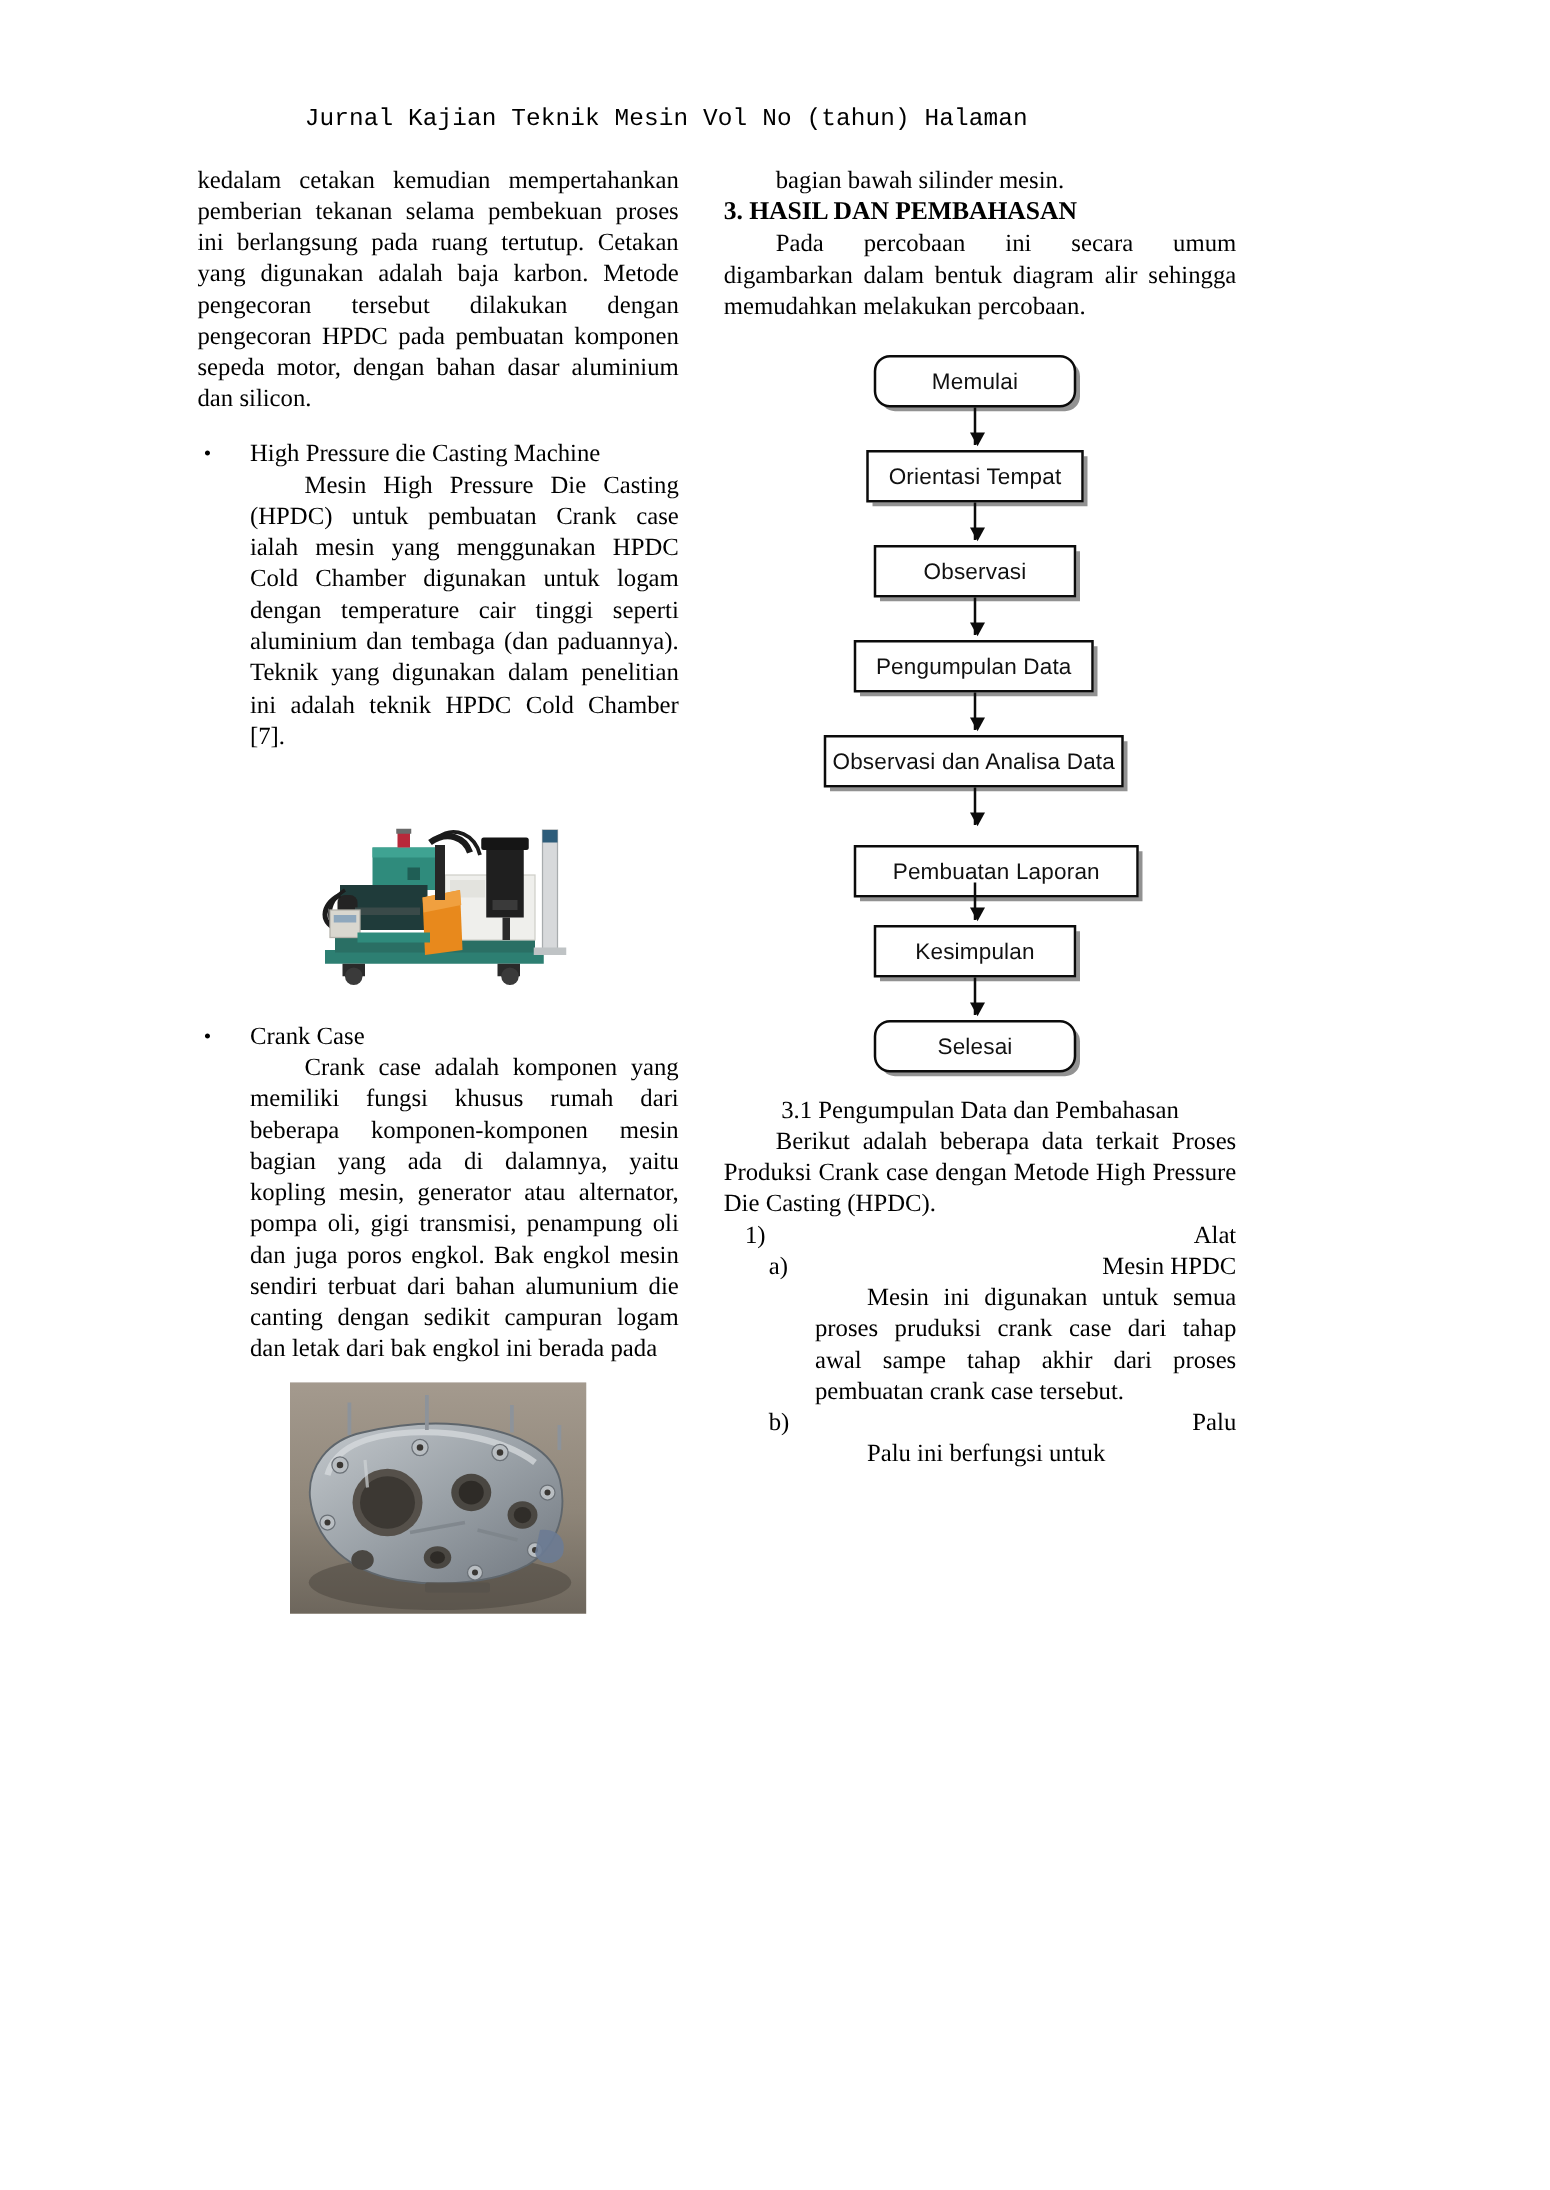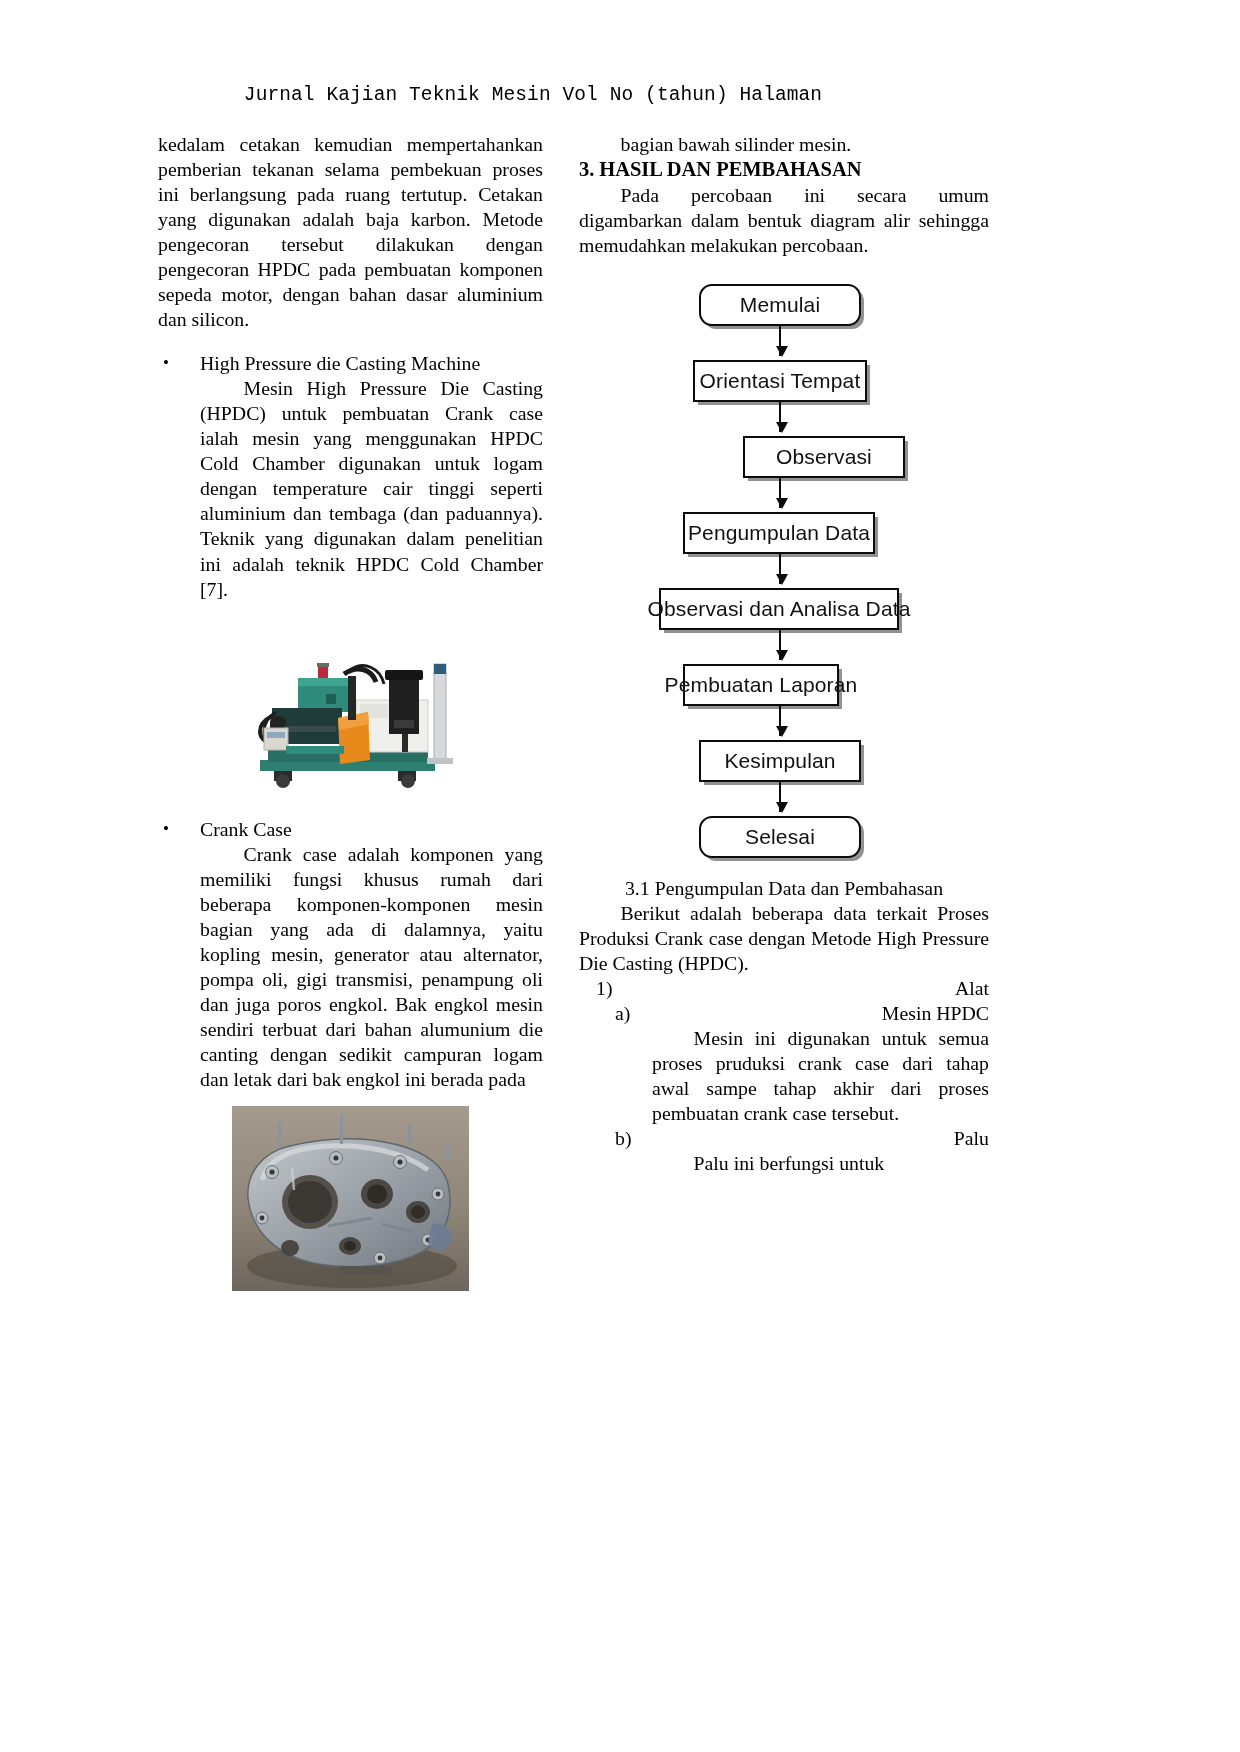--- a/index.html
+++ b/index.html
@@ -121,21 +121,21 @@
     height: 600px;
     margin-top: 18px;
   }
   .fbox {
     position: absolute;
     box-sizing: border-box;
     background: #ffffff;
     border: 2.4px solid #0b0b0b;
     box-shadow: 4px 4px 0 -1px rgba(140,140,140,0.95);
     font-family: "Liberation Sans", "DejaVu Sans", sans-serif;
-    font-size: 21px;
+    font-size: 18px;
     color: #111111;
     display: flex;
     align-items: center;
     justify-content: center;
     white-space: nowrap;
     letter-spacing: 0.15px;
   }
   .fbox.round { border-radius: 13px; }
   .arrow {
     position: absolute;
@@ -341,30 +341,30 @@
       <p class="para-ind">Pada percobaan ini secara umum digambarkan dalam bentuk diagram alir sehingga memudahkan melakukan percobaan.</p>
 
       <div class="flowchart">
 
         <div class="fbox round" style="left:120px; top:8px; width:162px; height:42px;">Memulai</div>
         <div class="arrow" style="left:200px; top:50px; height:30px;"></div>
 
         <div class="fbox" style="left:114px; top:84px; width:174px; height:42px;">Orientasi Tempat</div>
         <div class="arrow" style="left:200px; top:126px; height:30px;"></div>
 
-        <div class="fbox" style="left:120px; top:160px; width:162px; height:42px;margin-left:44px;">Observasi</div>
+        <div class="fbox" style="left:120px; top:160px; width:162px; height:42px;">Observasi</div>
         <div class="arrow" style="left:200px; top:202px; height:30px;"></div>
 
         <div class="fbox" style="left:104px; top:236px; width:192px; height:42px;">Pengumpulan Data</div>
         <div class="arrow" style="left:200px; top:278px; height:30px;"></div>
 
         <div class="fbox" style="left:80px; top:312px; width:240px; height:42px;">Observasi dan Analisa Data</div>
         <div class="arrow" style="left:200px; top:354px; height:30px;"></div>
 
-        <div class="fbox" style="left:104px; top:388px; width:156px; height:42px;">Pembuatan Laporan</div>
+        <div class="fbox" style="left:104px; top:400px; width:228px; height:42px;">Pembuatan Laporan</div>
         <div class="arrow" style="left:200px; top:430px; height:30px;"></div>
 
         <div class="fbox" style="left:120px; top:464px; width:162px; height:42px;">Kesimpulan</div>
         <div class="arrow" style="left:200px; top:506px; height:30px;"></div>
 
         <div class="fbox round" style="left:120px; top:540px; width:162px; height:42px;">Selesai</div>
       </div>
 
       <p class="subsec">3.1 Pengumpulan Data dan Pembahasan</p>
 

